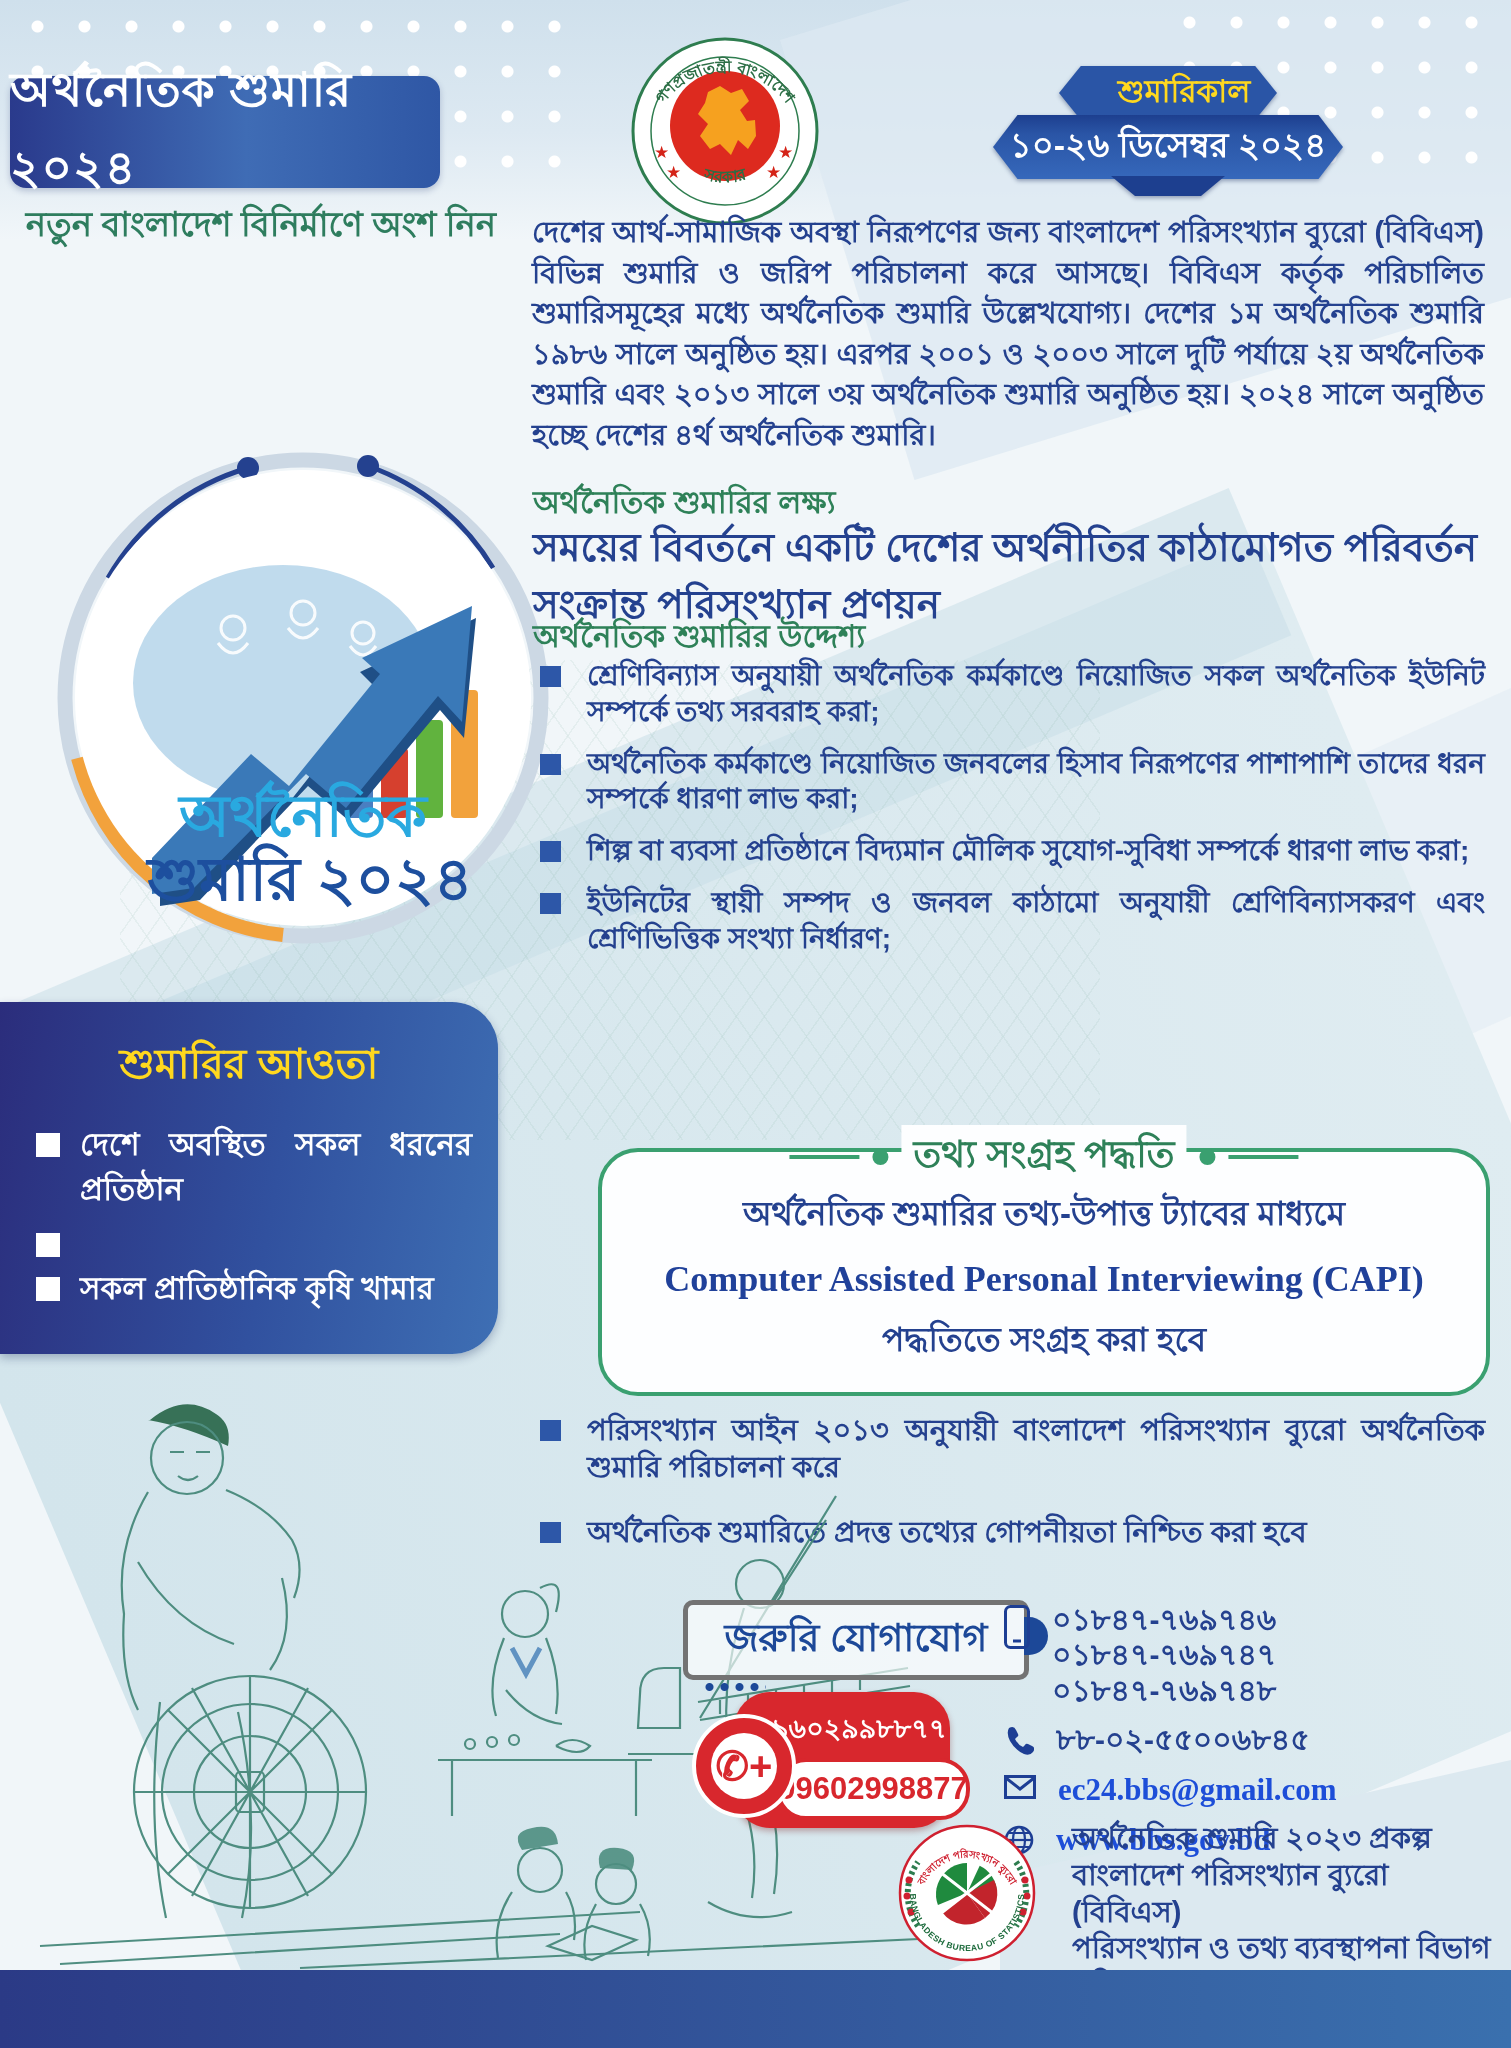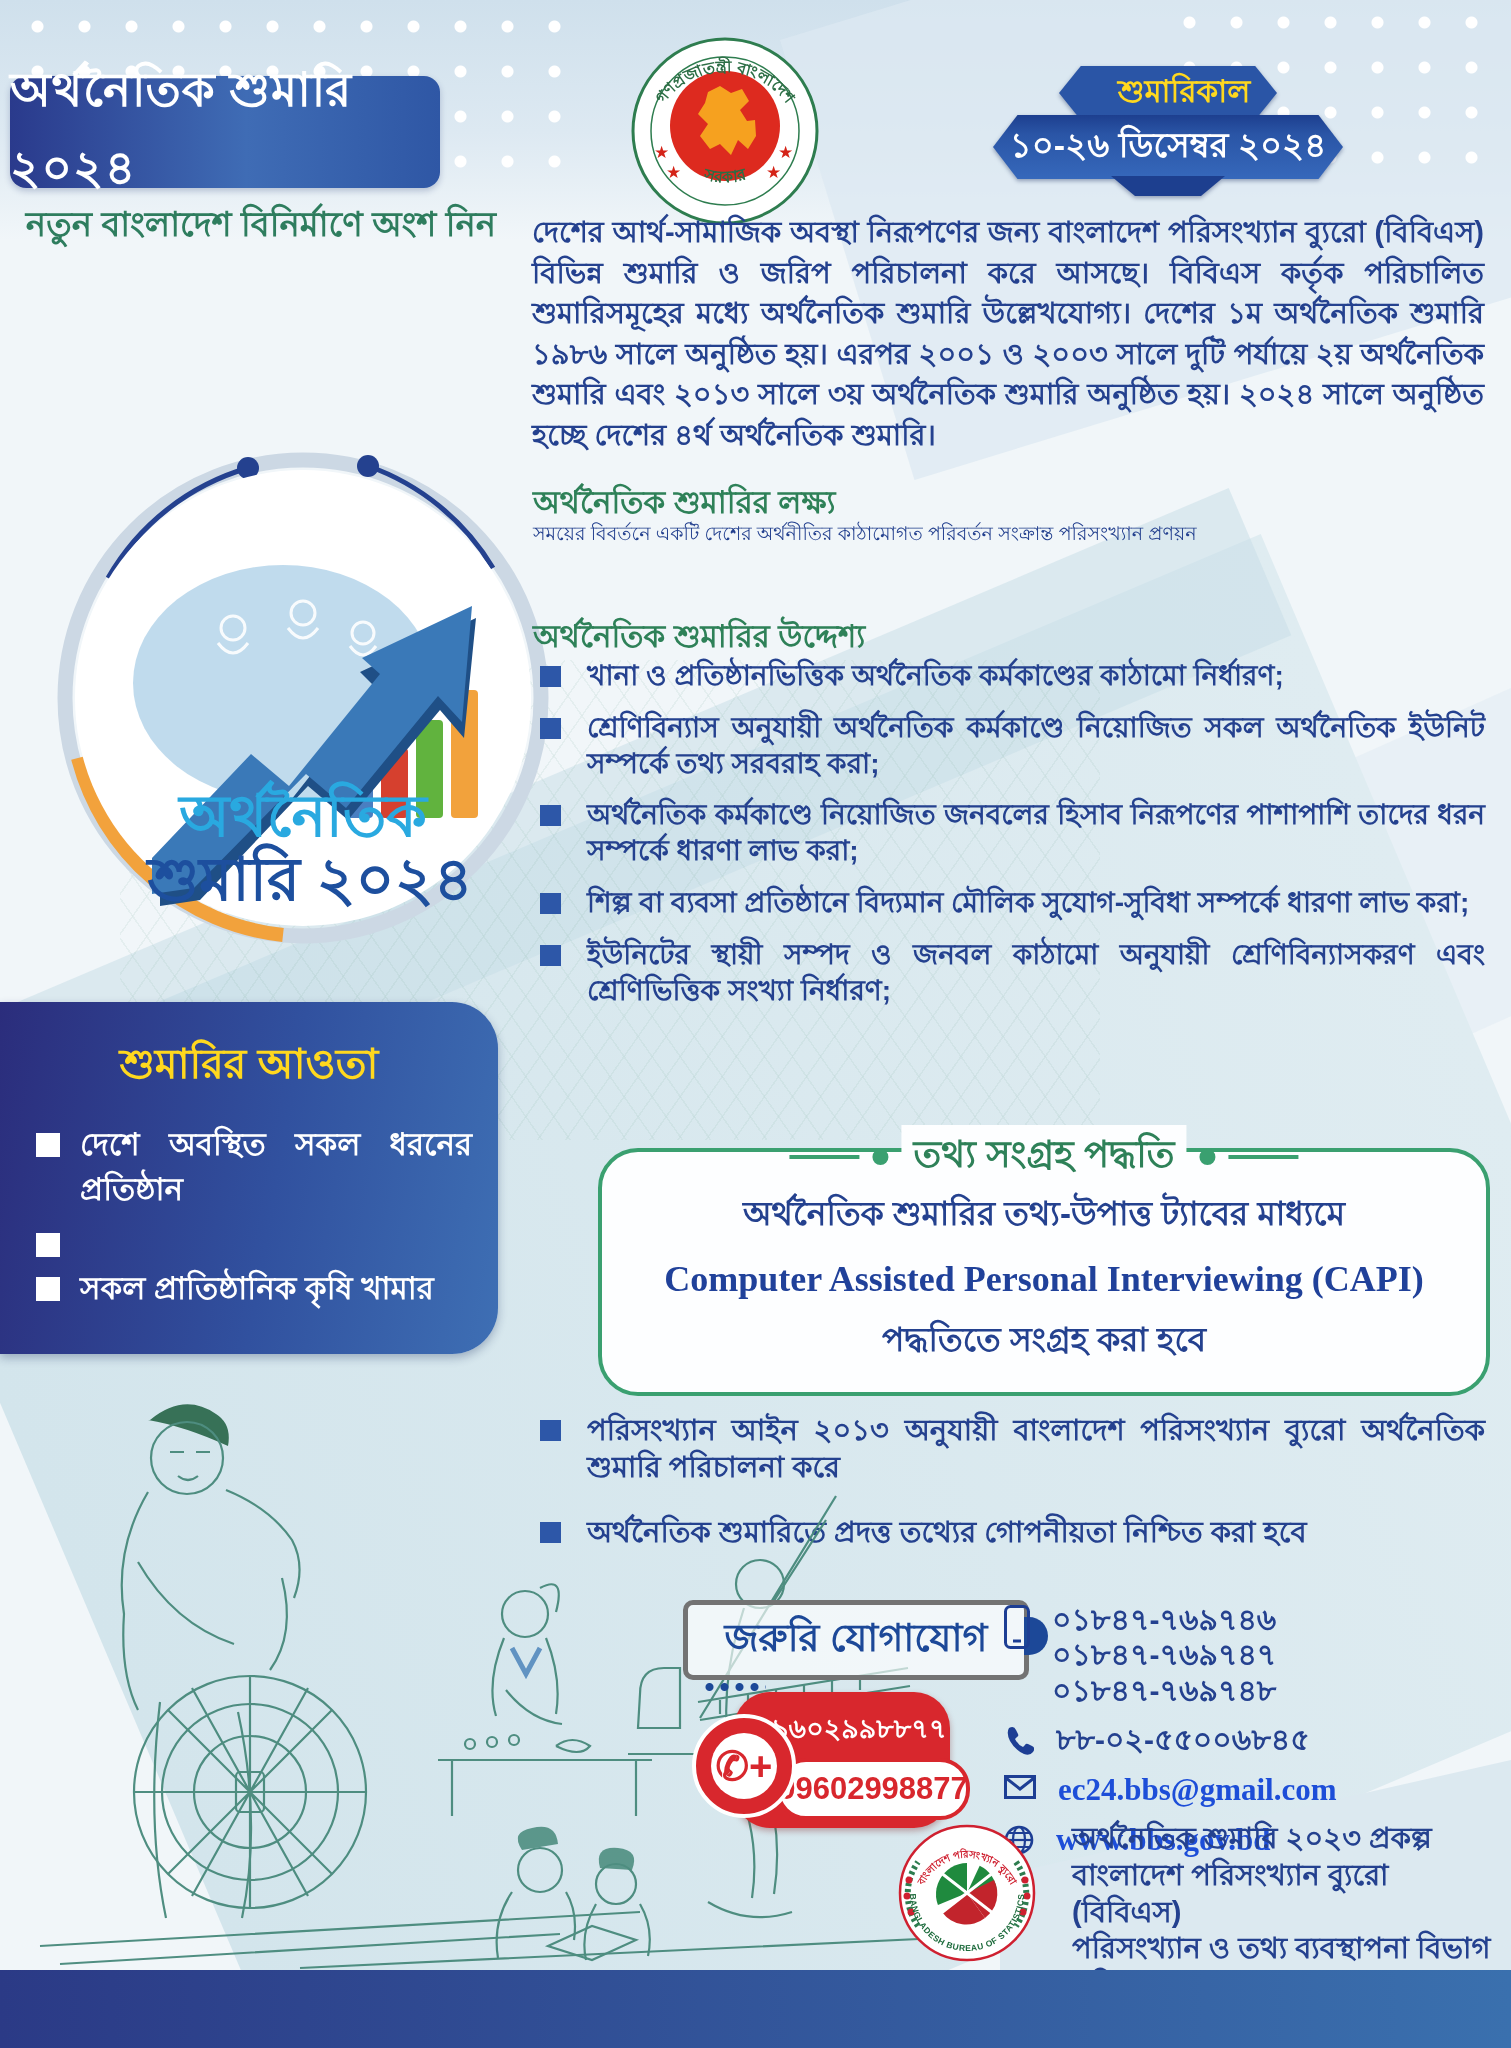--- a/index.html
+++ b/index.html
@@ -55,22 +55,22 @@
   .scope-heading{margin:30px 0 22px;text-align:center;color:#ffd81e;font-size:41px;font-weight:bold;}
   .scope-item{display:flex;gap:20px;padding:0 26px 0 36px;margin-bottom:10px;}
   .scope-item .sq{flex:none;width:24px;height:24px;background:#ffffff;margin-top:10px;}
   .scope-item .txt{color:#ffffff;font-size:31px;font-weight:600;line-height:1.45;text-align:justify;}
   .illustration{position:absolute;left:0;top:1372px;}
   
   .intro{position:absolute;left:532px;top:212px;width:952px;color:#24418f;font-size:29px;
      font-weight:600;line-height:1.4;text-align:justify;}
   .g-head{position:absolute;color:#2e8158;font-size:31px;font-weight:bold;}
   .goal-head{left:533px;top:478px;}
-  .goal-text{position:absolute;left:533px;top:520px;width:950px;color:#24418f;font-size:19px;
-     font-weight:400;line-height:1.45;}
+  .goal-text{position:absolute;left:533px;top:520px;width:950px;color:#24418f;font-size:39px;
+     font-weight:700;line-height:1.45;}
   .obj-head{left:533px;top:612px;}
   .obj-list{position:absolute;left:540px;top:658px;width:945px;}
   .obj-item{display:flex;gap:26px;margin-bottom:16px;}
   .obj-item .sq{flex:none;width:21px;height:21px;background:#2d57a8;margin-top:8px;}
   .obj-item .txt{color:#24418f;font-size:28px;font-weight:600;line-height:1.28;text-align:justify;}
   .capi{position:absolute;left:598px;top:1148px;width:884px;height:240px;background:#fdfeff;
      border:4px solid #3aa070;border-radius:40px;}
   .capi-title{position:absolute;left:50%;top:-27px;transform:translateX(-50%);
      display:flex;align-items:center;gap:13px;background:transparent;white-space:nowrap;}
   .capi-title .bar{width:70px;height:4px;background:#3aa070;}
@@ -203,24 +203,20 @@
 
   <div class="intro">দেশের আর্থ-সামাজিক অবস্থা নিরূপণের জন্য বাংলাদেশ পরিসংখ্যান ব্যুরো (বিবিএস) বিভিন্ন শুমারি ও জরিপ পরিচালনা করে আসছে। বিবিএস কর্তৃক পরিচালিত শুমারিসমূহের মধ্যে অর্থনৈতিক শুমারি উল্লেখযোগ্য। দেশের ১ম অর্থনৈতিক শুমারি ১৯৮৬ সালে অনুষ্ঠিত হয়। এরপর ২০০১ ও ২০০৩ সালে দুটি পর্যায়ে ২য় অর্থনৈতিক শুমারি এবং ২০১৩ সালে ৩য় অর্থনৈতিক শুমারি অনুষ্ঠিত হয়। ২০২৪ সালে অনুষ্ঠিত হচ্ছে দেশের ৪র্থ অর্থনৈতিক শুমারি।</div>
 
   <div class="g-head goal-head">অর্থনৈতিক শুমারির লক্ষ্য</div>
   <div class="goal-text">সময়ের বিবর্তনে একটি দেশের অর্থনীতির কাঠামোগত পরিবর্তন সংক্রান্ত পরিসংখ্যান প্রণয়ন</div>
 
   <div class="g-head obj-head">অর্থনৈতিক শুমারির উদ্দেশ্য</div>
   <div class="obj-list">
     <div class="obj-item">
       <div class="sq"></div>
-      <div class="txt">খানা ও প্রতিষ্ঠানভিত্তিক অর্থনৈতিক কর্মকাণ্ডের কাঠামো নির্ধারণ;</div>
-    </div>
-    <div class="obj-item">
-      <div class="sq"></div>
       <div class="txt">শ্রেণিবিন্যাস অনুযায়ী অর্থনৈতিক কর্মকাণ্ডে নিয়োজিত সকল অর্থনৈতিক ইউনিট সম্পর্কে তথ্য সরবরাহ করা;</div>
     </div>
     <div class="obj-item">
       <div class="sq"></div>
       <div class="txt">অর্থনৈতিক কর্মকাণ্ডে নিয়োজিত জনবলের হিসাব নিরূপণের পাশাপাশি তাদের ধরন সম্পর্কে ধারণা লাভ করা;</div>
     </div>
     <div class="obj-item">
       <div class="sq"></div>
       <div class="txt">শিল্প বা ব্যবসা প্রতিষ্ঠানে বিদ্যমান মৌলিক সুযোগ-সুবিধা সম্পর্কে ধারণা লাভ করা;</div>
     </div>

